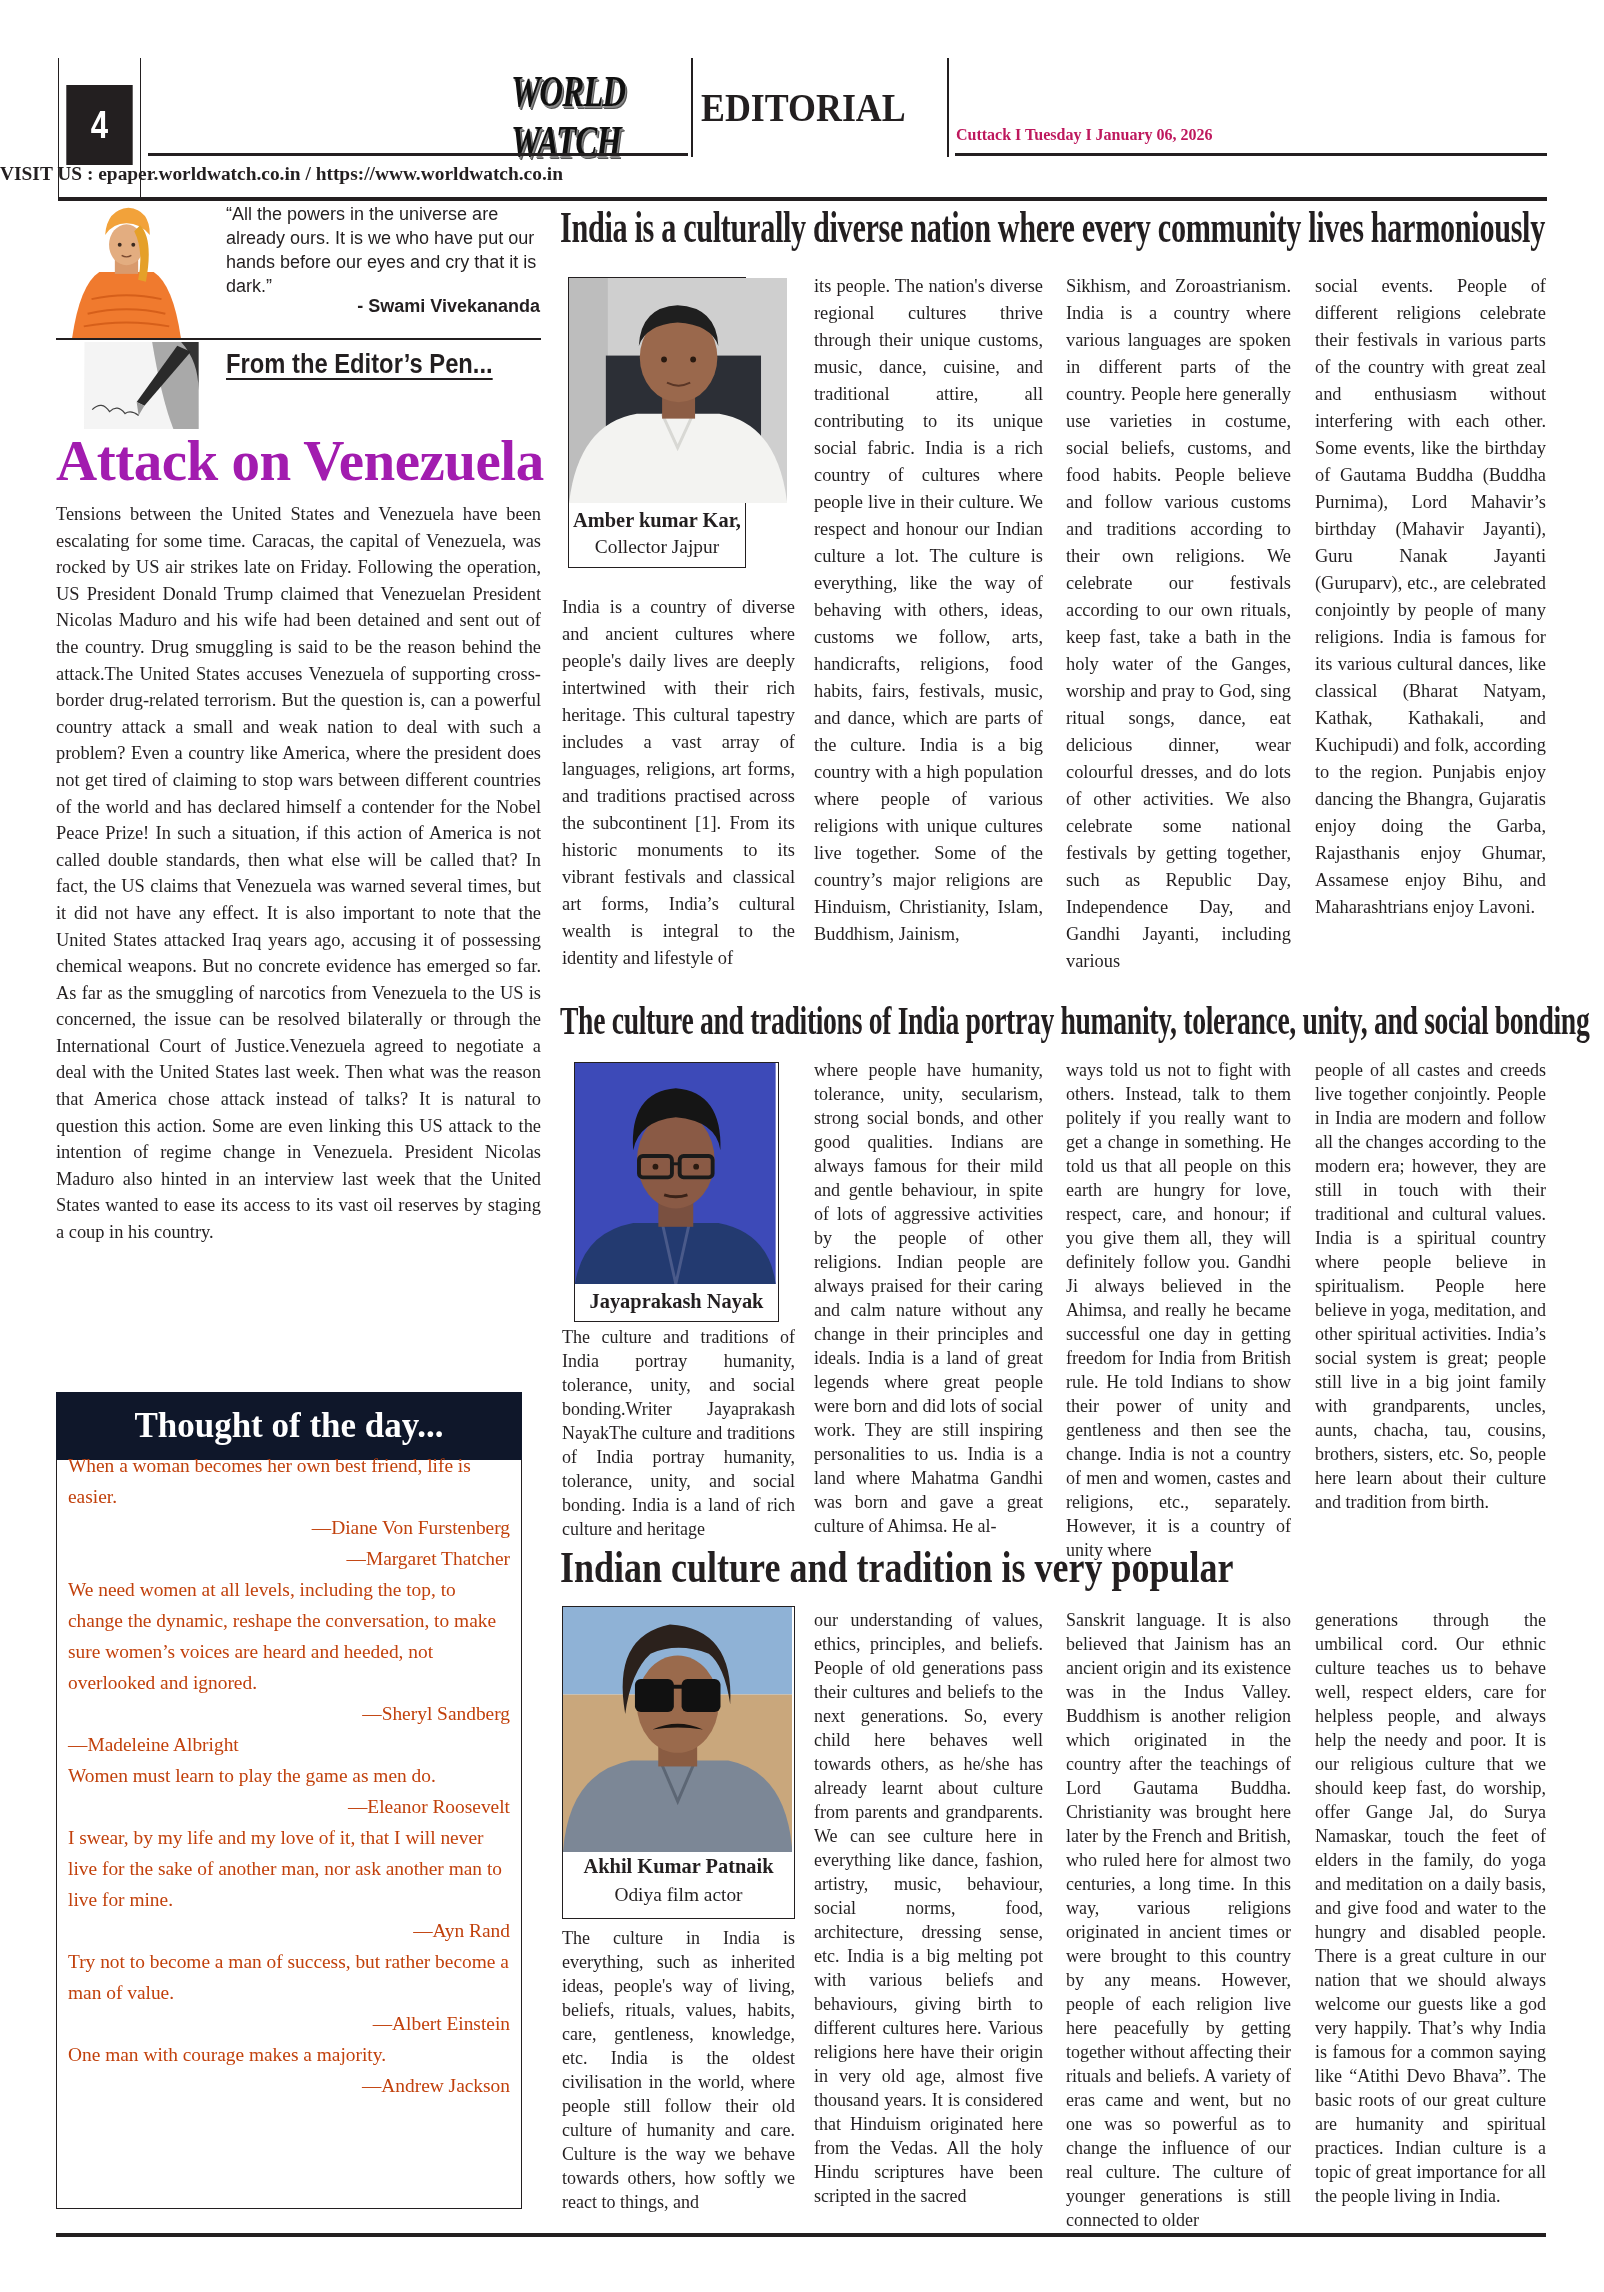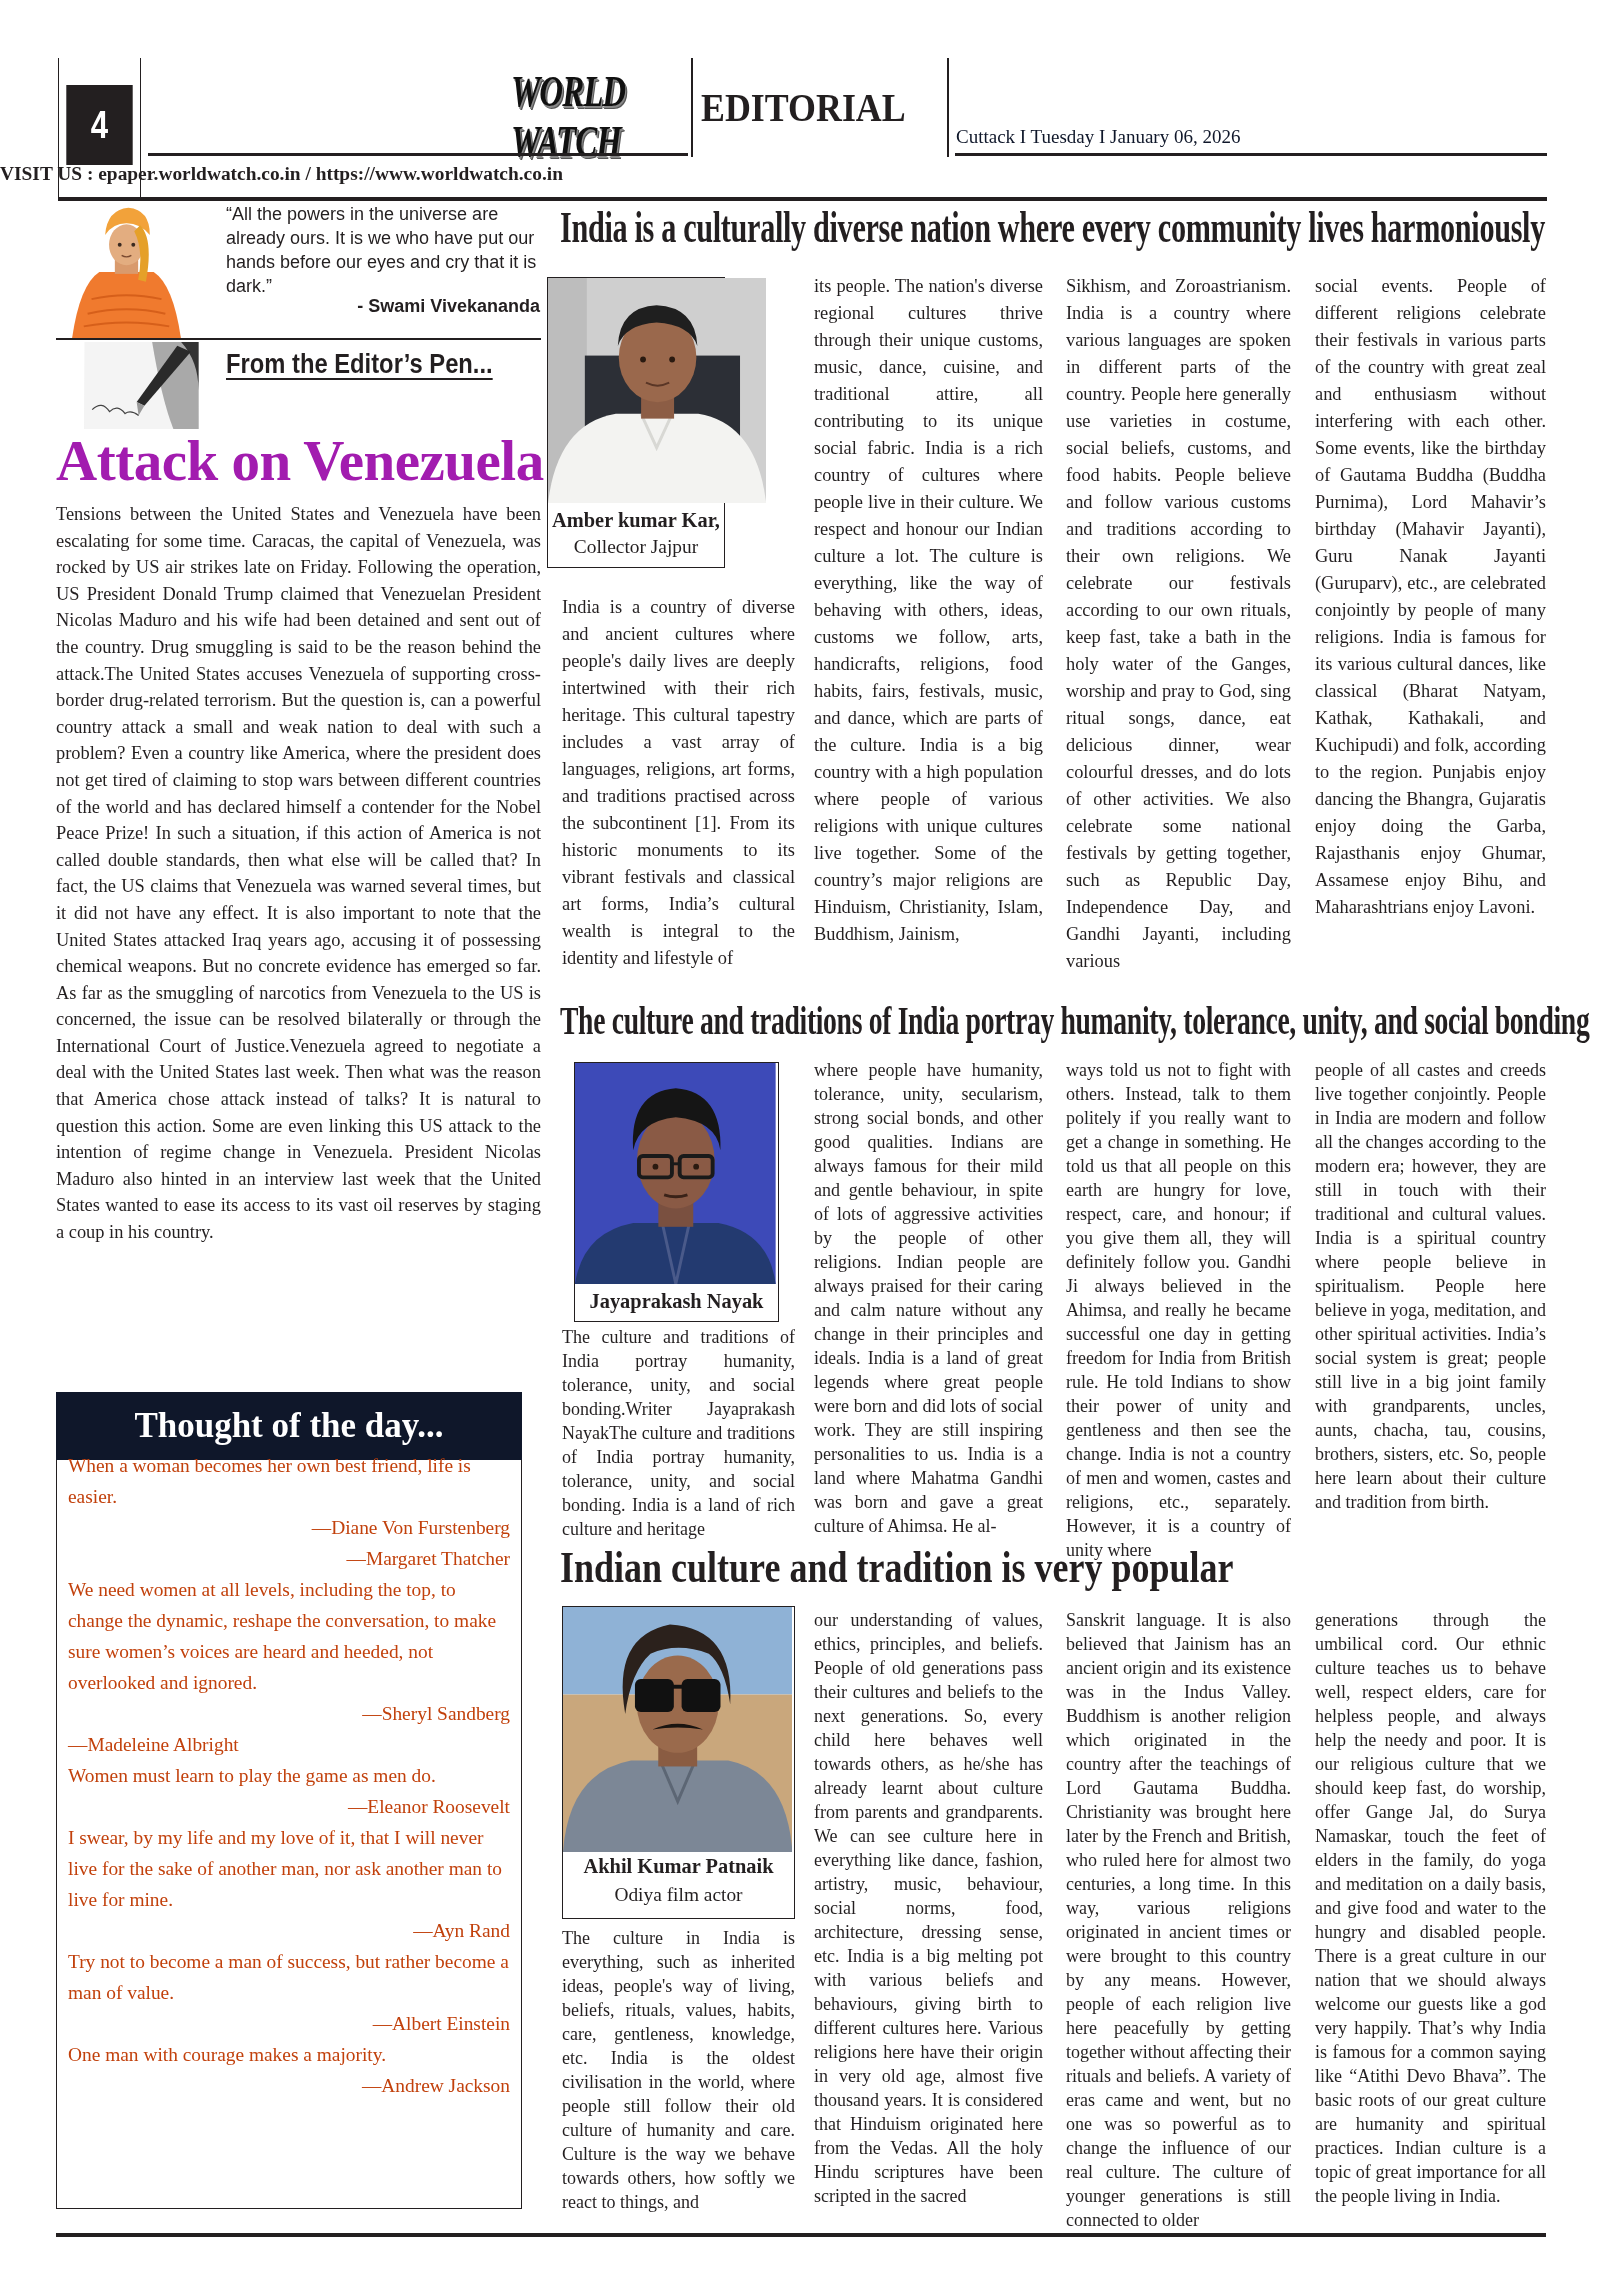--- a/index.html
+++ b/index.html
@@ -6,21 +6,21 @@
   html, body { width: 1605px; height: 2293px; background: #fff; overflow: hidden; }
   body { position: relative; font-family: "Liberation Serif", serif; color: #231f20; }
 
   
   .page-num-box { position: absolute; left: 58px; top: 58px; width: 83px; height: 141px; border-left: 1.9px solid #231f20; border-right: 1.9px solid #231f20; }
   .page-num { position: absolute; left: 58px; top: 85px; width: 83px; height: 80px; background: #231f20; color: #fff; font-family: "Liberation Sans", sans-serif; font-weight: bold; font-size: 39px; display: flex; align-items: center; justify-content: center; transform: scaleX(0.8); transform-origin: center; }
   .logo { position: absolute; left: 511px; top: 83px; width: 175px; height: 68px; font-family: "Liberation Serif", serif; font-weight: bold; font-style: italic; font-size: 33px; color: #111; letter-spacing: -1px; display: flex; align-items: center; justify-content: flex-end; text-shadow: 1px 1px 0 #888, 1.9px 1.9px 0 #555; transform: scaleY(1.35); }
   .vsep1 { position: absolute; left: 691px; top: 58px; width: 1.9px; height: 99px; background: #231f20; }
   .vsep2 { position: absolute; left: 947px; top: 58px; width: 1.9px; height: 99px; background: #231f20; }
   .editorial { position: absolute; left: 701px; top: 85px; font-family: "Liberation Serif", serif; font-weight: bold; font-size: 39px; color: #231f20; transform: scaleX(0.92); transform-origin: left; }
-  .dateline { position: absolute; left: 956px; top: 126px; font-family: "Liberation Serif", serif; font-weight: normal; font-size: 19px; color: #0f172a; }
+  .dateline { position: absolute; left: 956px; top: 126px; font-family: "Liberation Serif", serif; font-weight: bold; font-size: 16px; color: #be185d; }
   .rule-a { position: absolute; left: 148px; top: 153px; width: 540px; height: 2.9px; background: #231f20; }
   .rule-b { position: absolute; left: 955px; top: 153px; width: 592px; height: 2.9px; background: #231f20; }
   .visit { position: absolute; left: 0; width: 1605px; top: 163px; font-family: "Liberation Serif", serif; font-weight: bold; font-size: 19.4px; color: #231f20; }
   .rule-main { position: absolute; left: 58px; top: 197px; width: 1489px; height: 3.9px; background: #231f20; }
 
   
   .vivek-img { position: absolute; left: 72px; top: 202px; width: 109px; height: 136px; }
   .quote-text { position: absolute; left: 226px; top: 202px; width: 314px; font-family: "Liberation Sans", sans-serif; font-size: 18px; line-height: 24px; color: #231f20; }
   .quote-author { position: absolute; left: 226px; top: 296px; width: 314px; text-align: right; font-family: "Liberation Sans", sans-serif; font-weight: bold; font-size: 18px; color: #231f20; }
   .rule-quote { position: absolute; left: 56px; top: 338px; width: 485px; height: 1.9px; background: #231f20; }
@@ -106,21 +106,21 @@
   <div class="q">I swear, by my life and my love of it, that I will never live for the sake of another man, nor ask another man to live for mine.</div>
   <div class="a">—Ayn Rand</div>
   <div class="q">Try not to become a man of success, but rather become a man of value.</div>
   <div class="a">—Albert Einstein</div>
   <div class="q">One man with courage makes a majority.</div>
   <div class="a">—Andrew Jackson</div>
 </div>
 
 <h2 class="headline h1">India is a culturally diverse nation where every community lives harmoniously</h2>
 
-<div class="photo-frame" style="left:547px; top:277px; width:178px; height:291px;">
+<div class="photo-frame" style="left:568px; top:277px; width:178px; height:291px;">
   <svg class="photo" style="height:225px;" viewBox="0 0 225 232" preserveAspectRatio="none">
     <rect width="225" height="232" fill="#cfcfcf"></rect>
     <rect x="0" y="0" width="40" height="232" fill="#bdbdbd"></rect>
     <rect x="38" y="80" width="160" height="100" fill="#2c2f36"></rect>
     <path d="M0 232 Q10 150 70 140 L155 140 Q215 150 225 232 Z" fill="#f3f3f1"></path>
     <path d="M96 140 L112 175 L128 140" stroke="#d8d8d4" stroke-width="3" fill="none"></path>
     <rect x="96" y="115" width="34" height="30" fill="#8c5d45"></rect>
     <ellipse cx="113" cy="82" rx="40" ry="46" fill="#9a684c"></ellipse>
     <path d="M72 70 Q74 30 112 28 Q152 30 154 70 Q146 48 112 46 Q80 48 72 70 Z" fill="#1f1f1f"></path>
     <circle cx="98" cy="84" r="3" fill="#2a1a10"></circle>

